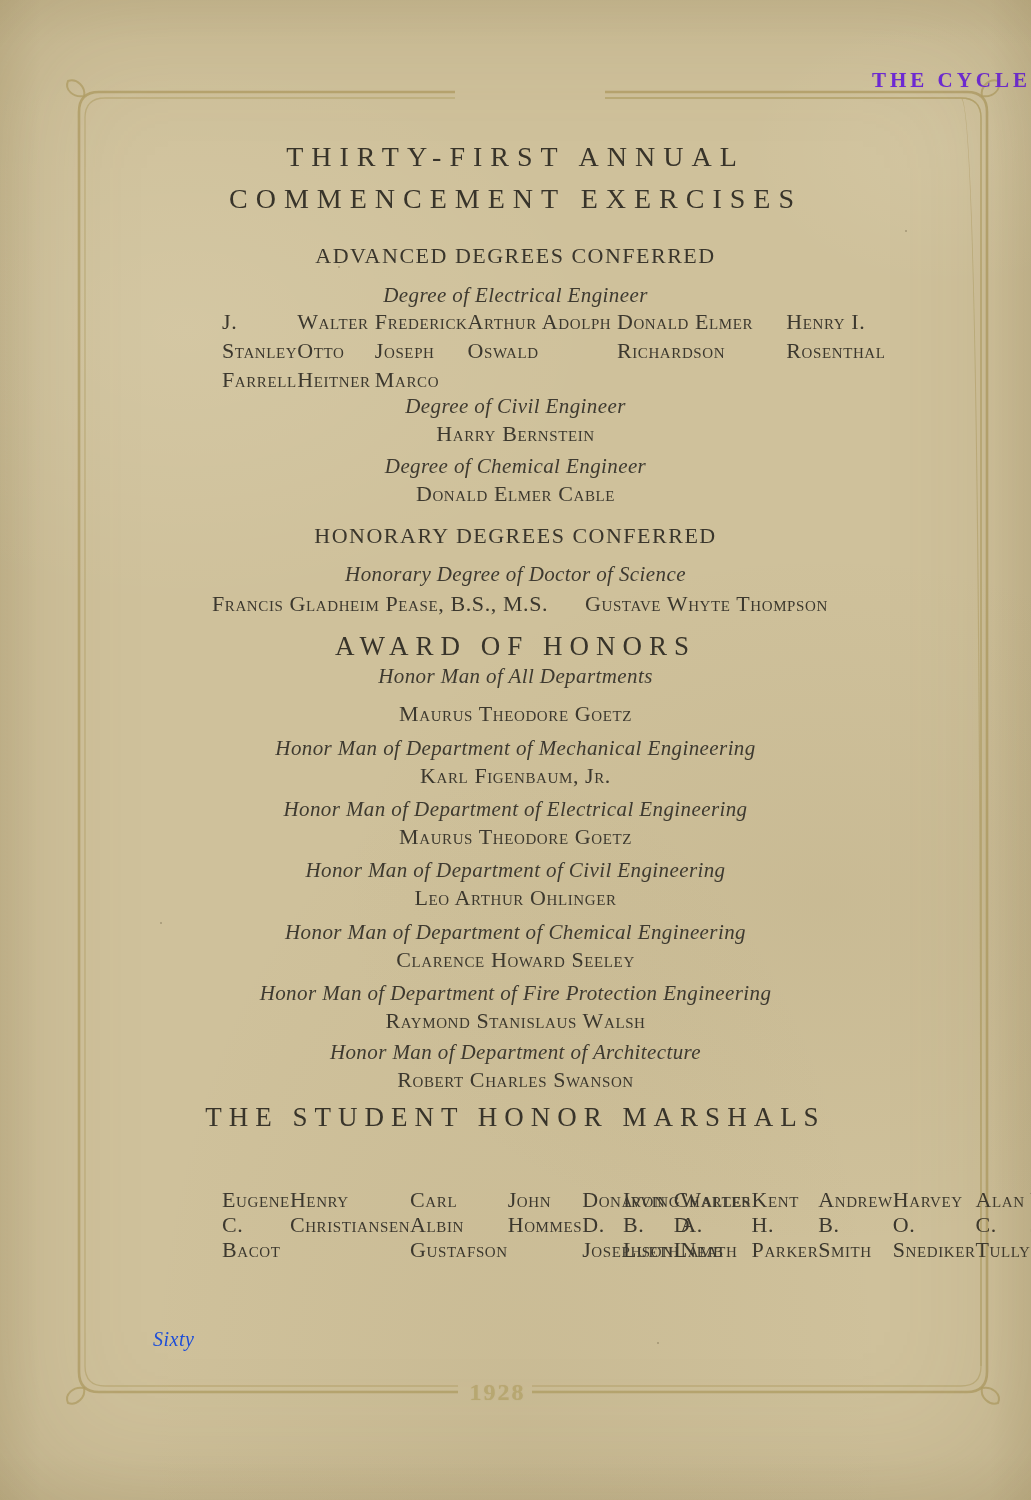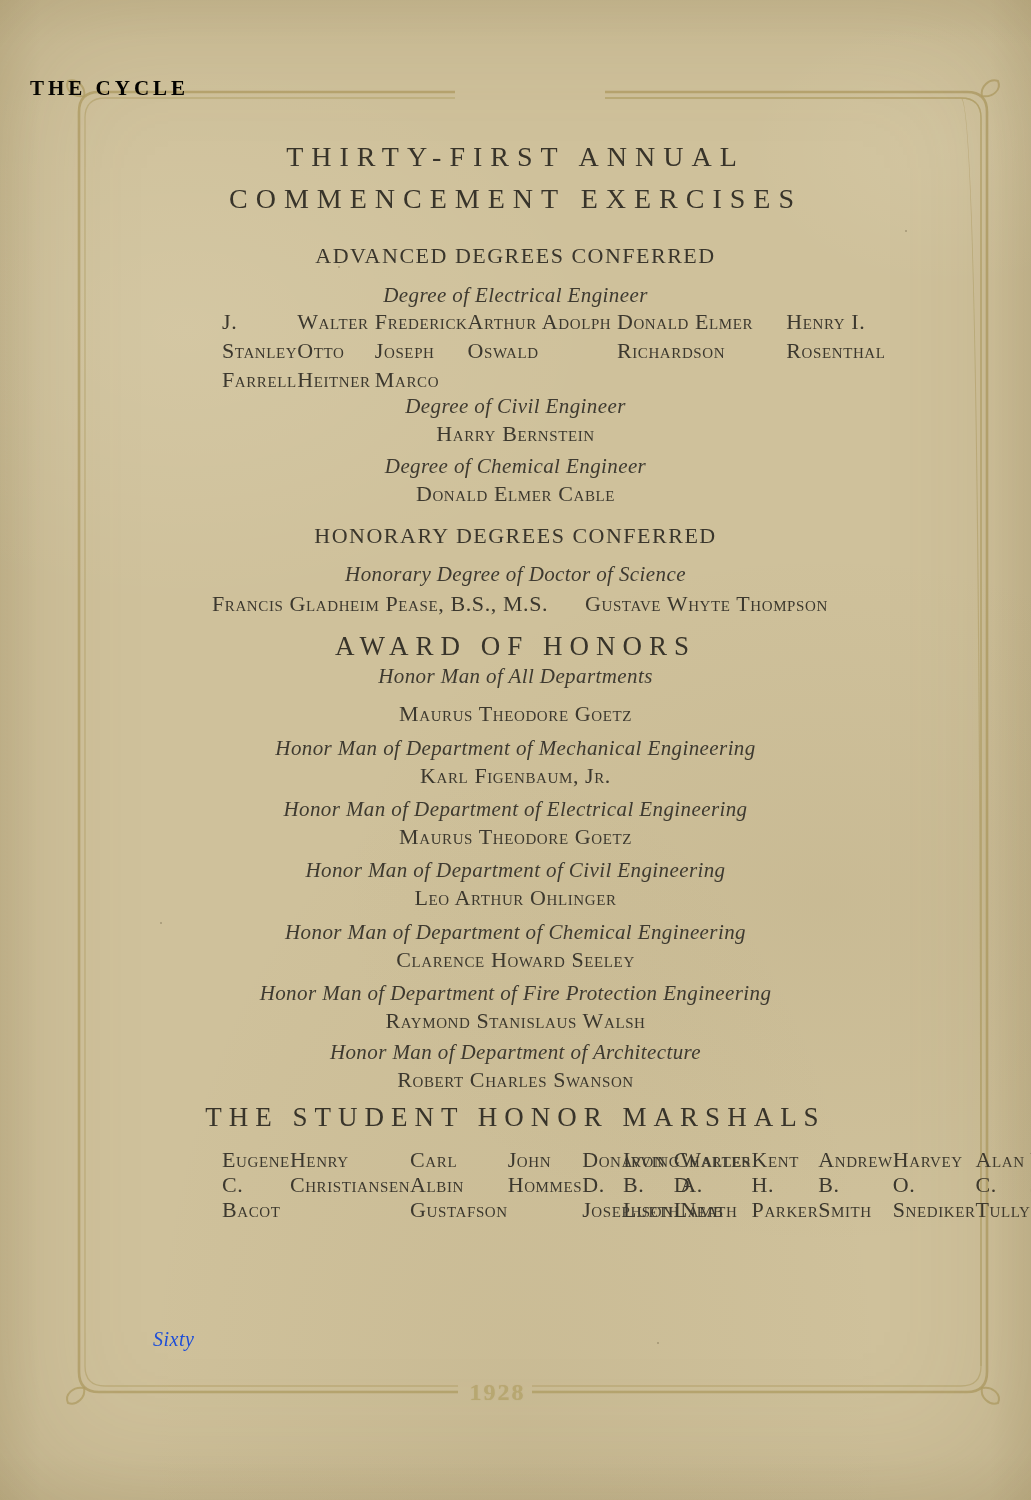--- a/index.html
+++ b/index.html
@@ -19,42 +19,42 @@
       radial-gradient(ellipse 300px 200px at 92% 10%, rgba(255,250,230,0.08), rgba(255,250,230,0) 70%),
       linear-gradient(90deg, rgba(130,110,60,0.10) 0%, rgba(130,110,60,0) 4%, rgba(130,110,60,0) 96%, rgba(130,110,60,0.10) 100%),
       linear-gradient(180deg, rgba(130,110,60,0.08) 0%, rgba(130,110,60,0) 3%, rgba(130,110,60,0) 97%, rgba(130,110,60,0.08) 100%);
   }
   .vignette{position:absolute;inset:0;pointer-events:none;box-shadow:inset 0 0 140px rgba(110,92,48,0.22);}
   .speck{position:absolute;border-radius:50%;background:rgba(80,70,45,0.35);pointer-events:none;}
 
   .frame-svg{position:absolute;left:0;top:0;}
 
   .banner{
-    position:absolute;top:76px;left:30px;right:0;text-align:left;
-    font-size:21px;font-weight:bold;letter-spacing:4px;color:#000000;
+    position:absolute;top:68px;left:30px;right:0;text-align:right;
+    font-size:21px;font-weight:bold;letter-spacing:4px;color:#6d28d9;
     text-shadow:0 0 1px rgba(191,173,120,0.6);
   }
   .year-footer{
     position:absolute;top:1379px;left:0;right:36px;text-align:center;
     font-size:24px;font-weight:bold;letter-spacing:2px;color:#b9a873;
     text-shadow:0 0 1px rgba(185,168,115,0.6);
   }
 
   .center-text{position:absolute;left:40px;right:40px;text-align:center;}
 
   .title-line{font-size:28px;letter-spacing:8px;color:#38342a;}
   .section-heading{font-size:22px;letter-spacing:1.5px;color:#3a362c;}
   .wide-heading{font-size:27px;letter-spacing:7px;color:#38342a;}
   .subhead{font-style:italic;font-size:21px;letter-spacing:0.4px;color:#3e3a30;}
   .name{font-variant:small-caps;font-size:22px;letter-spacing:0.6px;color:#3c382e;}
 
   .two-col{position:absolute;display:flex;}
   .col{display:flex;flex-direction:row;}
   .col .name{line-height:29px;}
-  .marshal-col .name{line-height:24.8px;}
+  .marshal-col .name{line-height:24.8px;margin-top:40px;}
 
   .page-number{
     position:absolute;left:153px;top:1328px;
     font-style:italic;font-size:20px;color:#1d4ed8;letter-spacing:0.5px;
   }
 </style>
 </head>
 <body>
 
 <div class="paper-texture"></div>

